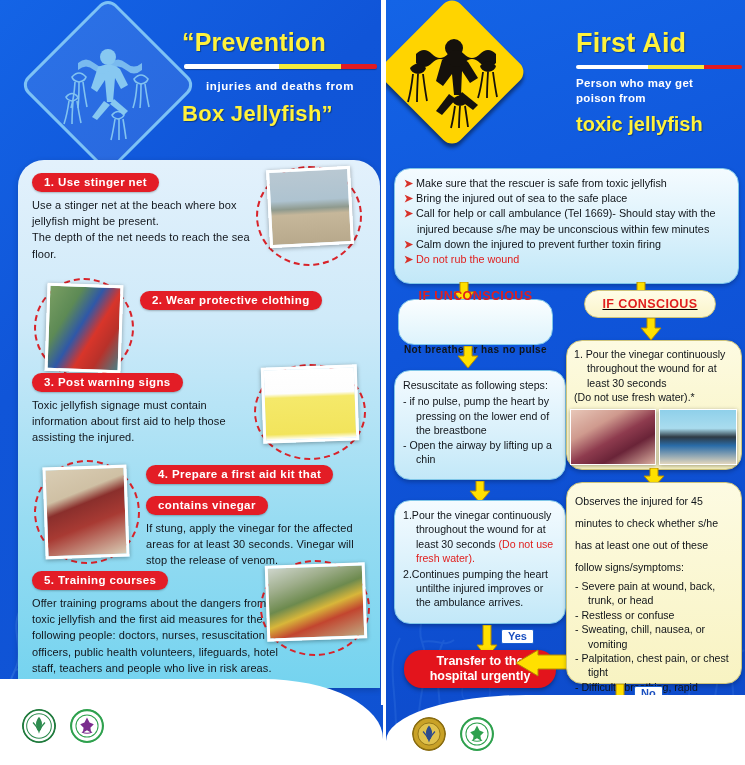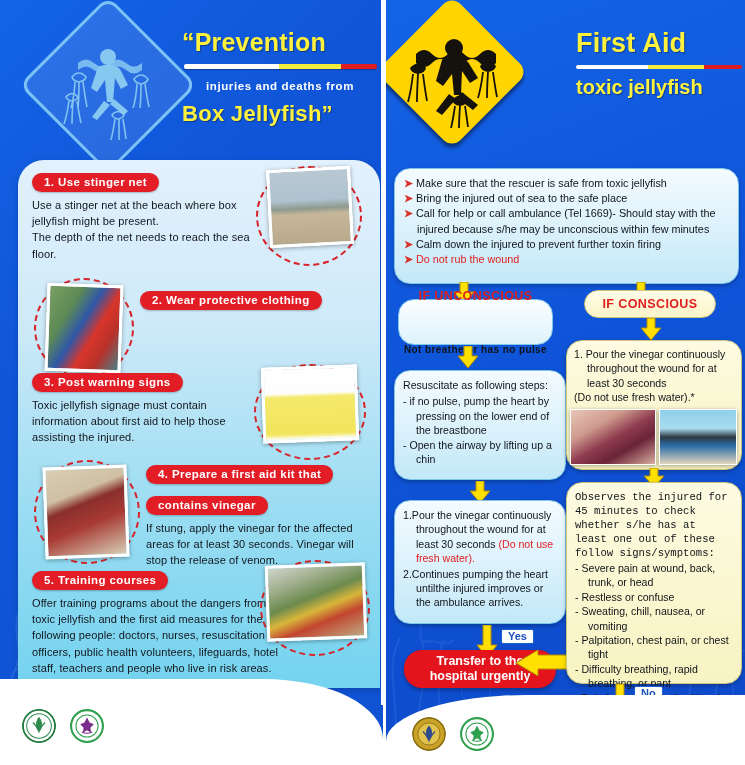--- a/index.html
+++ b/index.html
@@ -143,20 +143,21 @@
     font-weight: bold; letter-spacing: .4px;
   }
   .pill-uncon {
     background: linear-gradient(180deg,#fbfeff 0%,#ddf3fc 100%);
     border: 1px solid #7fc6e8;
     gap: 39px;
   }
   .pill-con {
     background: linear-gradient(180deg,#fffde8 0%,#faf4c9 100%);
     border: 1px solid #cdc47c;
+    text-decoration: underline;
   }
   .red-strong { color: #e0201f; font-weight: bold; }
 
   .redpill {
     position: absolute; background: #e3141c; border-radius: 18px;
     display: flex; align-items: center; justify-content: center;
     color: #ffffff; font-weight: bold; text-align: center;
     box-shadow: 0 2px 4px rgba(0,0,0,.35);
   }
 
@@ -334,20 +335,22 @@
       </g>
     </svg>
 
     <div class="rh-text">
       <div class="rh-title">First Aid</div>
       <div class="tri-bar2">
           <i class="w"></i>
           <i class="y"></i>
           <i class="r"></i>
         </div>
+      <div class="rh-sub" style="white-space:pre-line;">Person who may get
+poison from</div>
       <div class="rh-title2">toxic jellyfish</div>
     </div>
 
     <div class="rbox" style="left:8px; top:168px; width:345px; height:116px;">
       <div style="padding:7px 9px 0 9px;">
         <div class="rtext" style="font-size:10.8px; line-height:15.2px;">
           <span class="list-hook"><b style="color:#d8322a;">➤</b> <span>Make sure that the rescuer is safe from toxic jellyfish</span></span>
           <span class="list-hook"><b style="color:#d8322a;">➤</b> <span>Bring the injured out of sea to the safe place</span></span>
           <span class="list-hook"><b style="color:#d8322a;">➤</b> <span>Call for help or call ambulance (Tel 1669)- Should stay with the injured because s/he may be unconscious within few minutes</span></span>
           <span class="list-hook"><b style="color:#d8322a;">➤</b> <span>Calm down the injured to prevent further toxin firing</span></span>
@@ -426,21 +429,21 @@
              background-image:linear-gradient(180deg,#8fd0ea 0%,#a9dcee 34%,#2e3a44 50%,#2a6ca8 66%,#e2d6bd 100%);"></div>
       </div>
     </div>
 
     <svg class="arrow-down" style="left:256px; top:468px; width:24px; height:20px;" viewBox="0 0 24 20">
       <path d="M8,0 h8 v8 h6 l-10,11 -10,-11 h6z" fill="#ffe000" stroke="#b58a00" stroke-width="1"></path>
     </svg>
 
     <div class="rbox cream" style="left:180px; top:482px; width:176px; height:202px;">
       <div style="padding:7px 8px;">
-        <div class="rtext red" style="line-height:14px;font-family:Liberation Mono, monospace;">Observes the injured for 45 minutes to check whether s/he has at least one out of these follow signs/symptoms:</div>
+        <div class="rtext red" style="line-height:22px;">Observes the injured for 45 minutes to check whether s/he has at least one out of these follow signs/symptoms:</div>
         <div class="rtext list-hook" style="margin-top:1px;">- Severe pain at wound, back, trunk, or head</div>
         <div class="rtext list-hook">- Restless or confuse</div>
         <div class="rtext list-hook">- Sweating, chill, nausea, or vomiting</div>
         <div class="rtext list-hook">- Palpitation, chest pain, or chest tight</div>
         <div class="rtext list-hook">- Difficulty breathing, rapid breathing, or pant</div>
         <div class="rtext list-hook">- Pale face or cyanosis of hands or feet</div>
       </div>
     </div>
 
     <svg class="arrow-down" style="left:222px; top:684px; width:24px; height:26px;" viewBox="0 0 24 26">

